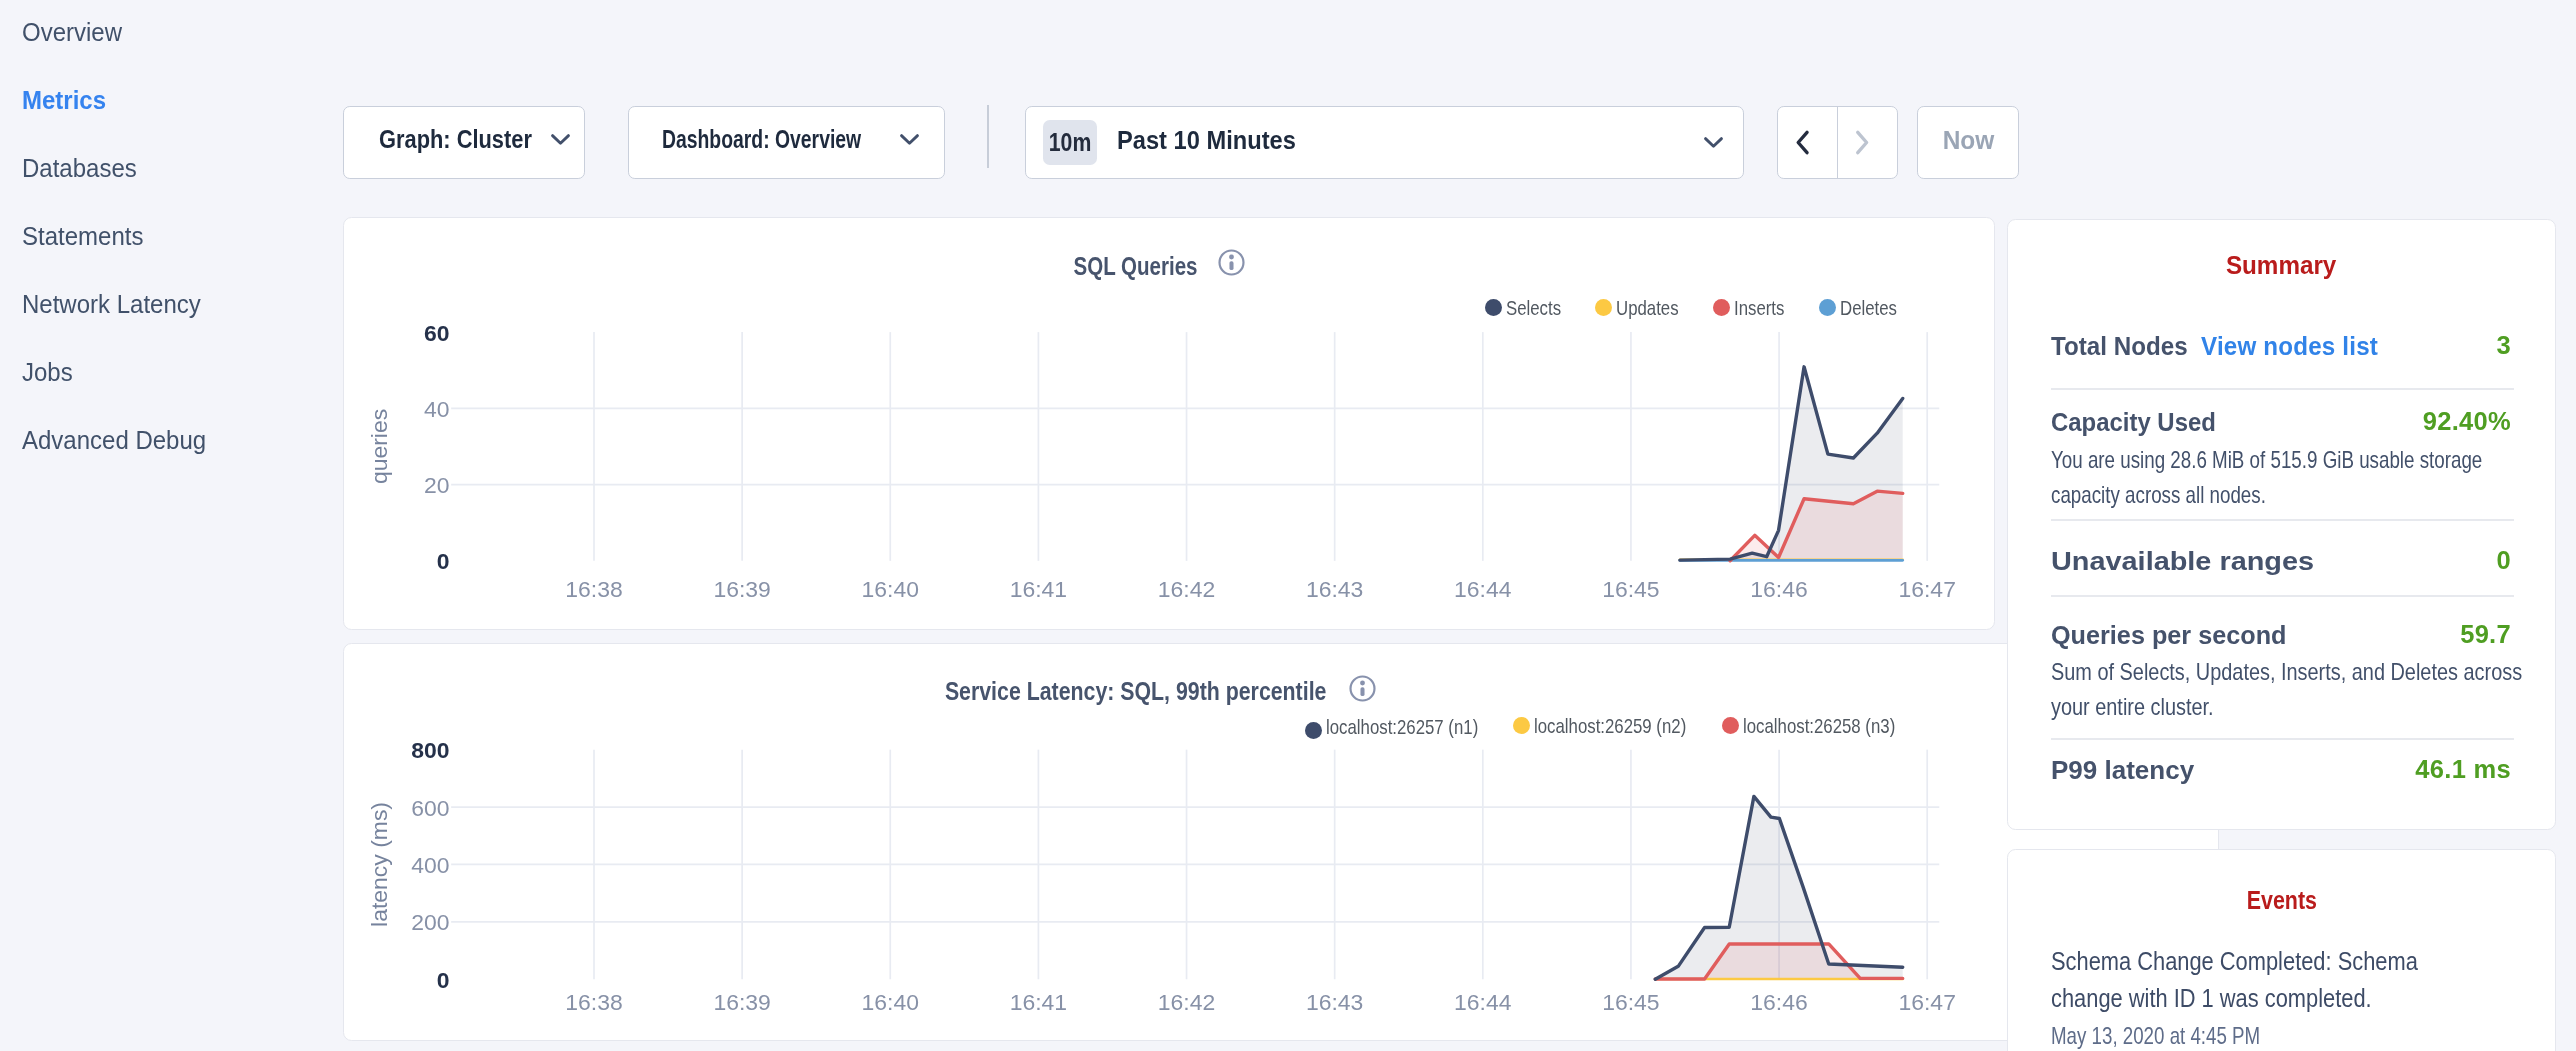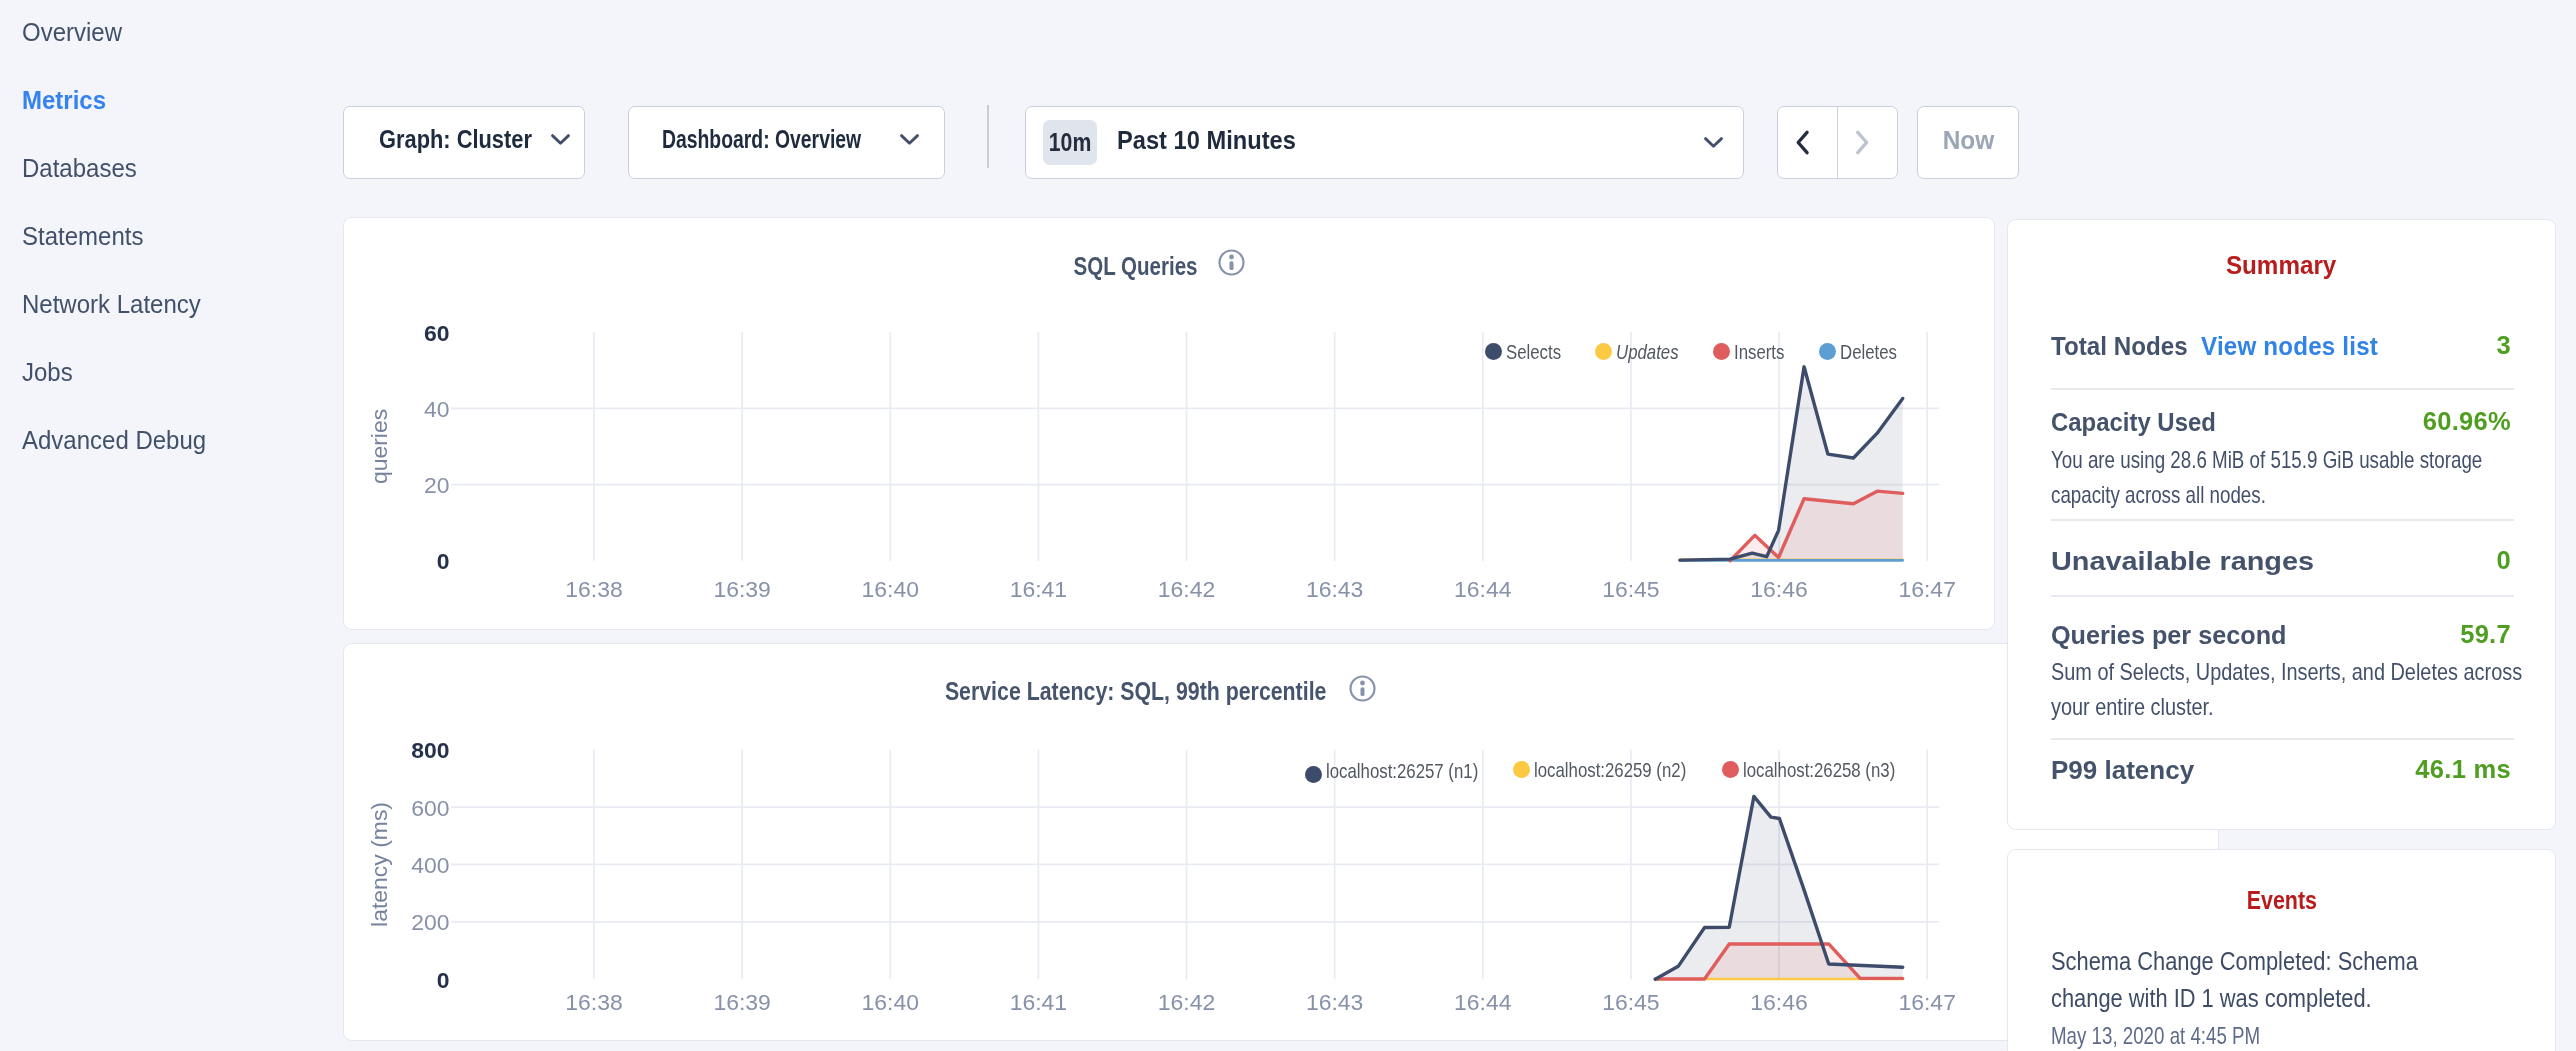--- a/index.html
+++ b/index.html
@@ -16,21 +16,21 @@
   .s-title { position:absolute; width:100%; text-align:center; font-size:25.5px; font-weight:bold; color:#b91c1c; }
   .s-head { position:absolute; left:43px; font-size:26px; font-weight:bold; color:#45526b; white-space:nowrap; transform-origin:left center; }
   .s-val { position:absolute; right:44px; font-size:25.5px; font-weight:bold; color:#4f9e22; letter-spacing:0.3px; white-space:nowrap; }
   .s-link { color:#3183e8; font-weight:bold; letter-spacing:0.2px; }
   .s-para { position:absolute; left:43px; font-size:24px; color:#42506a; line-height:35px; white-space:nowrap; transform-origin:left center; }
   .s-div { position:absolute; left:43px; width:463px; height:1.7px; background:#e7e9ee; }
   svg text { font-family:"Liberation Sans", sans-serif; }
   .c-title { position:absolute; width:850px; text-align:center; }
   .c-title span { display:inline-block; font-size:26px; font-weight:bold; color:#47546d; white-space:nowrap; }
   .c-icon { position:absolute; }
-  .leg-item { position:absolute; display:flex; align-items:center; height:25.5px; white-space:nowrap;margin-top:44px; }
+  .leg-item { position:absolute; display:flex; align-items:center; height:25.5px; white-space:nowrap; }
   .leg-dot { width:17px; height:17px; border-radius:50%; margin-right:4.3px; flex:none; }
   .leg-txt { font-size:21px; color:#515860; transform:scaleX(0.8); transform-origin:left center; }
 </style>
 </head>
 <body>
 <div id="page">
 
   <div class="nav-item" style="top:18px;">Overview</div>
   <div class="nav-item nav-active" style="top:86px;">Metrics</div>
   <div class="nav-item" style="top:154px;">Databases</div>
@@ -82,21 +82,21 @@
     <div class="c-title" style="left:367px; top:33px;"><span style="transform:scaleX(0.79);">SQL Queries</span></div>
     <svg class="c-icon" style="left:874px; top:31px;" width="27" height="27" viewBox="0 0 32 32">
         <circle cx="16" cy="16" r="14.2" fill="none" stroke="#8892ad" stroke-width="2.6"></circle>
         <circle cx="16" cy="9.5" r="2.9" fill="#8892ad"></circle>
         <rect x="13.6" y="14.5" width="4.8" height="10.5" rx="2.2" fill="#8892ad"></rect>
       </svg>
     <div class="leg-item" style="left:1141px; top:77px;">
         <div class="leg-dot" style="background:#3e4c6b;"></div>
         <div class="leg-txt">Selects</div>
       </div>
-    <div class="leg-item" style="left:1251px; top:77px;font-style:italic;">
+    <div class="leg-item" style="left:1251px; top:77px;">
         <div class="leg-dot" style="background:#fcc943;"></div>
         <div class="leg-txt">Updates</div>
       </div>
     <div class="leg-item" style="left:1369px; top:77px;">
         <div class="leg-dot" style="background:#e05d5d;"></div>
         <div class="leg-txt">Inserts</div>
       </div>
     <div class="leg-item" style="left:1475px; top:77px;">
         <div class="leg-dot" style="background:#5d9fd4;"></div>
         <div class="leg-txt">Deletes</div>
@@ -194,21 +194,21 @@
 <polyline points="1542.0,394.0 1569.0,378.8 1600.0,333.2 1629.0,332.9 1658.0,179.0 1678.0,203.3 1688.0,205.0 1716.0,286.0 1746.0,376.1 1833.0,379.8" fill="none" stroke="#3e4c6b" stroke-width="4" stroke-linejoin="round" stroke-linecap="round"></polyline>
 </svg>
   </div>
 
   <div class="card" style="left:2007px; top:219px; width:549px; height:611px;">
     <div class="s-title" style="top:31px;"><span style="display:inline-block; transform:scaleX(0.95);">Summary</span></div>
     <div class="s-head" style="top:111px; transform:scaleX(0.93);">Total Nodes&nbsp;&nbsp;<span class="s-link">View nodes list</span></div>
     <div class="s-val" style="top:111px;">3</div>
     <div class="s-div" style="top:168px;"></div>
     <div class="s-head" style="top:187px; transform:scaleX(0.92);">Capacity Used</div>
-    <div class="s-val" style="top:187px;">60.96%</div>
+    <div class="s-val" style="top:187px;">92.40%</div>
     <div class="s-para" style="top:222px; transform:scaleX(0.782);">You are using 28.6 MiB of 515.9 GiB usable storage<br>capacity across all nodes.</div>
     <div class="s-div" style="top:299px;"></div>
     <div class="s-head" style="top:326px; transform:scaleX(1.11);">Unavailable ranges</div>
     <div class="s-val" style="top:326px;">0</div>
     <div class="s-div" style="top:375px;"></div>
     <div class="s-head" style="top:400px; transform:scaleX(0.97);">Queries per second</div>
     <div class="s-val" style="top:400px;">59.7</div>
     <div class="s-para" style="top:434px; transform:scaleX(0.829);">Sum of Selects, Updates, Inserts, and Deletes across<br>your entire cluster.</div>
     <div class="s-div" style="top:518px;"></div>
     <div class="s-head" style="top:535px; transform:scaleX(1);">P99 latency</div>

